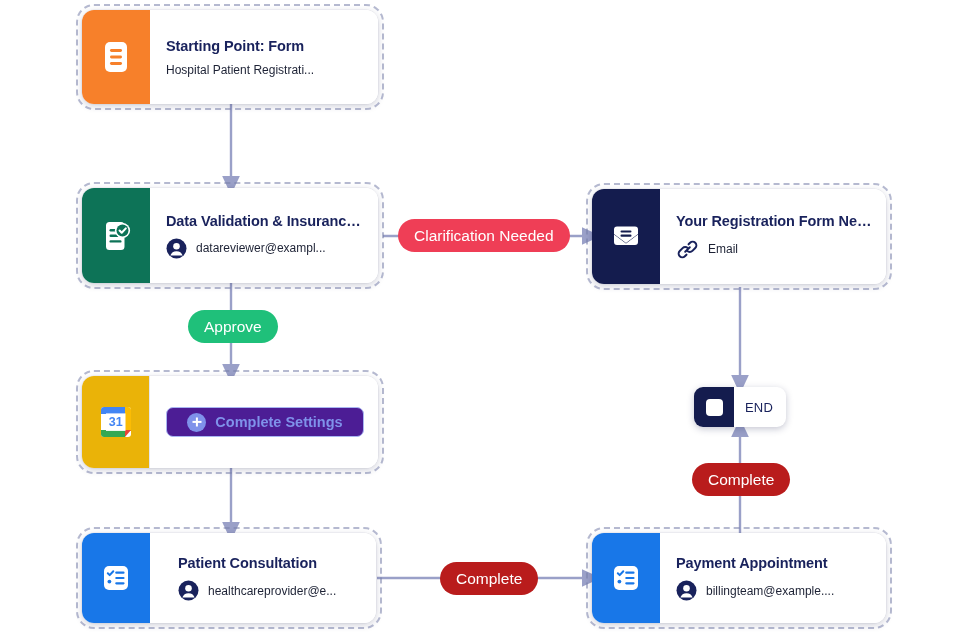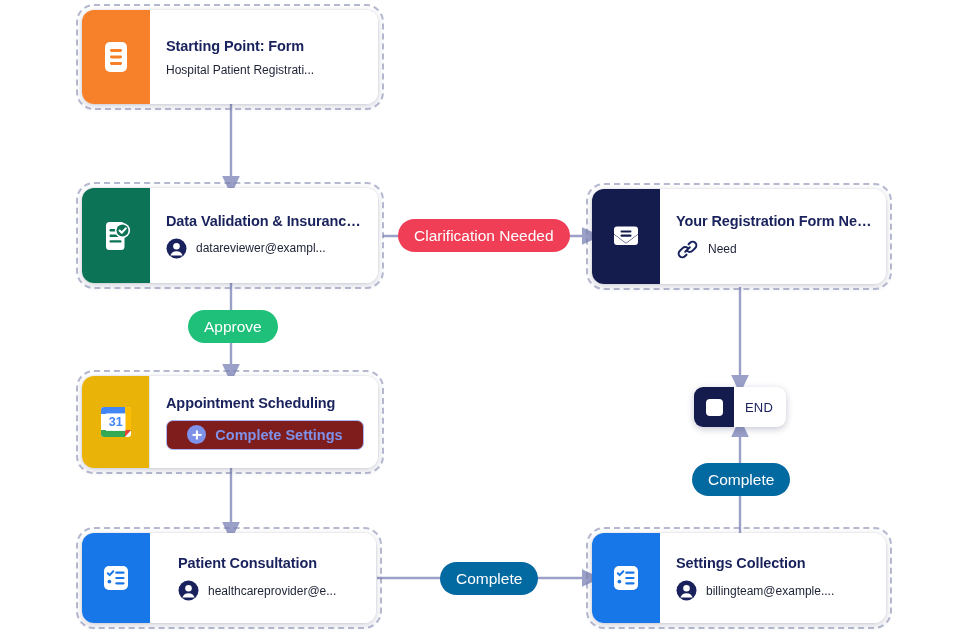--- a/index.html
+++ b/index.html
@@ -84,21 +84,21 @@
     height: 33px;
     padding: 0 16px;
     border-radius: 17px;
     color: #ffffff;
     font-size: 15.5px;
     white-space: nowrap;
     z-index: 6;
   }
   .pill.green  { background: #1fc07a; }
   .pill.red    { background: #ef3e56; }
-  .pill.blue   { background: #0369a1; }
+  .pill.blue   { background: #b91c1c; }
 
   
   .end-node {
     position: absolute;
     display: flex; align-items: stretch;
     height: 40px;
     border-radius: 9px;
     overflow: hidden;
     background: #fff;
     box-shadow: 0 2px 7px rgba(30,35,80,0.26);
@@ -122,21 +122,21 @@
     color: #19225c;
     letter-spacing: 0.2px;
   }
 
   
   .cs-btn {
     display: flex; align-items: center; justify-content: center;
     gap: 9px;
     height: 30px;
     border-radius: 7px;
-    background: #7f1d1d;
+    background: #4c1d95;
     border: 1.5px solid #a9b6f2;
     color: #7f92ea;
     font-size: 14.5px;
     font-weight: bold;
     width: 100%;
   }
   .cs-plus {
     width: 19px; height: 19px; border-radius: 50%;
     background: #7f92ea;
     position: relative; flex: 0 0 19px;
@@ -234,39 +234,38 @@
     <div class="body">
       <div class="title">Your Registration Form Need...</div>
       <div class="subrow">
         <span class="glyph">
           <svg width="23" height="23" viewBox="0 0 24 24">
             <path d="M9.6 14.4 L14.4 9.6" stroke="#19225C" stroke-width="2.1" stroke-linecap="round"></path>
             <path d="M13.1 6.6 l1.6 -1.6 a3.8 3.8 0 0 1 5.4 5.4 l-3 3 a3.8 3.8 0 0 1 -5.4 0" fill="none" stroke="#19225C" stroke-width="2.1" stroke-linecap="round"></path>
             <path d="M10.9 17.4 l-1.6 1.6 a3.8 3.8 0 0 1 -5.4 -5.4 l3 -3 a3.8 3.8 0 0 1 5.4 0" fill="none" stroke="#19225C" stroke-width="2.1" stroke-linecap="round"></path>
           </svg>
         </span>
-        <span class="subtext">Need</span>
+        <span class="subtext">Email</span>
       </div>
     </div>
   </div>
 
   <div class="node selected" style="left:82px; top:376px; width:296px; height:92px;">
     <div class="icon-pane plain">
       <svg width="36" height="36" viewBox="0 0 36 36">
         <rect x="3" y="3" width="30" height="30" rx="3" fill="#ffffff"></rect>
         <path d="M3 6 a3 3 0 0 1 3 -3 H27 V10 H3 Z" fill="#4285F4"></path>
         <path d="M27 3 H30 a3 3 0 0 1 3 3 V27 H27 Z" fill="#FBBC04"></path>
         <path d="M3 26 H27 V33 H6 a3 3 0 0 1 -3 -3 Z" fill="#34A853"></path>
         <path d="M27 26 H33 L27 33 Z" fill="#EA4335"></path>
         <rect x="8" y="9.4" width="19.5" height="17.5" fill="#ffffff"></rect>
         <text x="17.7" y="22.4" font-family="'Liberation Sans',sans-serif" font-size="12.5" font-weight="bold" fill="#4285F4" text-anchor="middle">31</text>
       </svg>
     </div>
     <div class="body">
-      <div class="title">Appointment Scheduling</div>
       <div class="cs-btn">
         <span class="cs-plus"></span>
         <span>Complete Settings</span>
       </div>
     </div>
   </div>
 
   <div class="node selected" style="left:82px; top:533px; width:294px; height:90px;gap:12px;">
     <div class="icon-pane" style="background:#1877E8;">
       <svg width="32" height="32" viewBox="0 0 32 32">
@@ -298,21 +297,21 @@
       <svg width="32" height="32" viewBox="0 0 32 32">
         <rect x="4" y="4" width="24" height="24" rx="5" fill="#ffffff"></rect>
         <path d="M7.8 11.2 l1.9 1.9 l3.6 -3.9" fill="none" stroke="#1877E8" stroke-width="2" stroke-linecap="round" stroke-linejoin="round"></path>
         <circle cx="9.4" cy="19.6" r="1.9" fill="#1877E8"></circle>
         <rect x="15.2" y="9.6" width="9.4" height="2.2" rx="1.1" fill="#1877E8"></rect>
         <rect x="15.2" y="14.9" width="9.4" height="2.2" rx="1.1" fill="#1877E8"></rect>
         <rect x="15.2" y="20.2" width="9.4" height="2.2" rx="1.1" fill="#1877E8"></rect>
       </svg>
     </div>
     <div class="body">
-      <div class="title">Settings Collection</div>
+      <div class="title">Payment Appointment</div>
       <div class="subrow">
         <span class="glyph">
           <svg width="21" height="21" viewBox="0 0 21 21">
             <circle cx="10.5" cy="10.5" r="10" fill="#19225C"></circle>
             <circle cx="10.5" cy="8.2" r="3.3" fill="#ffffff"></circle>
             <path d="M4.4 17.6 a6.4 6.4 0 0 1 12.2 0 z" fill="#ffffff"></path>
           </svg>
         </span>
         <span class="subtext">billingteam@example....</span>
       </div>

